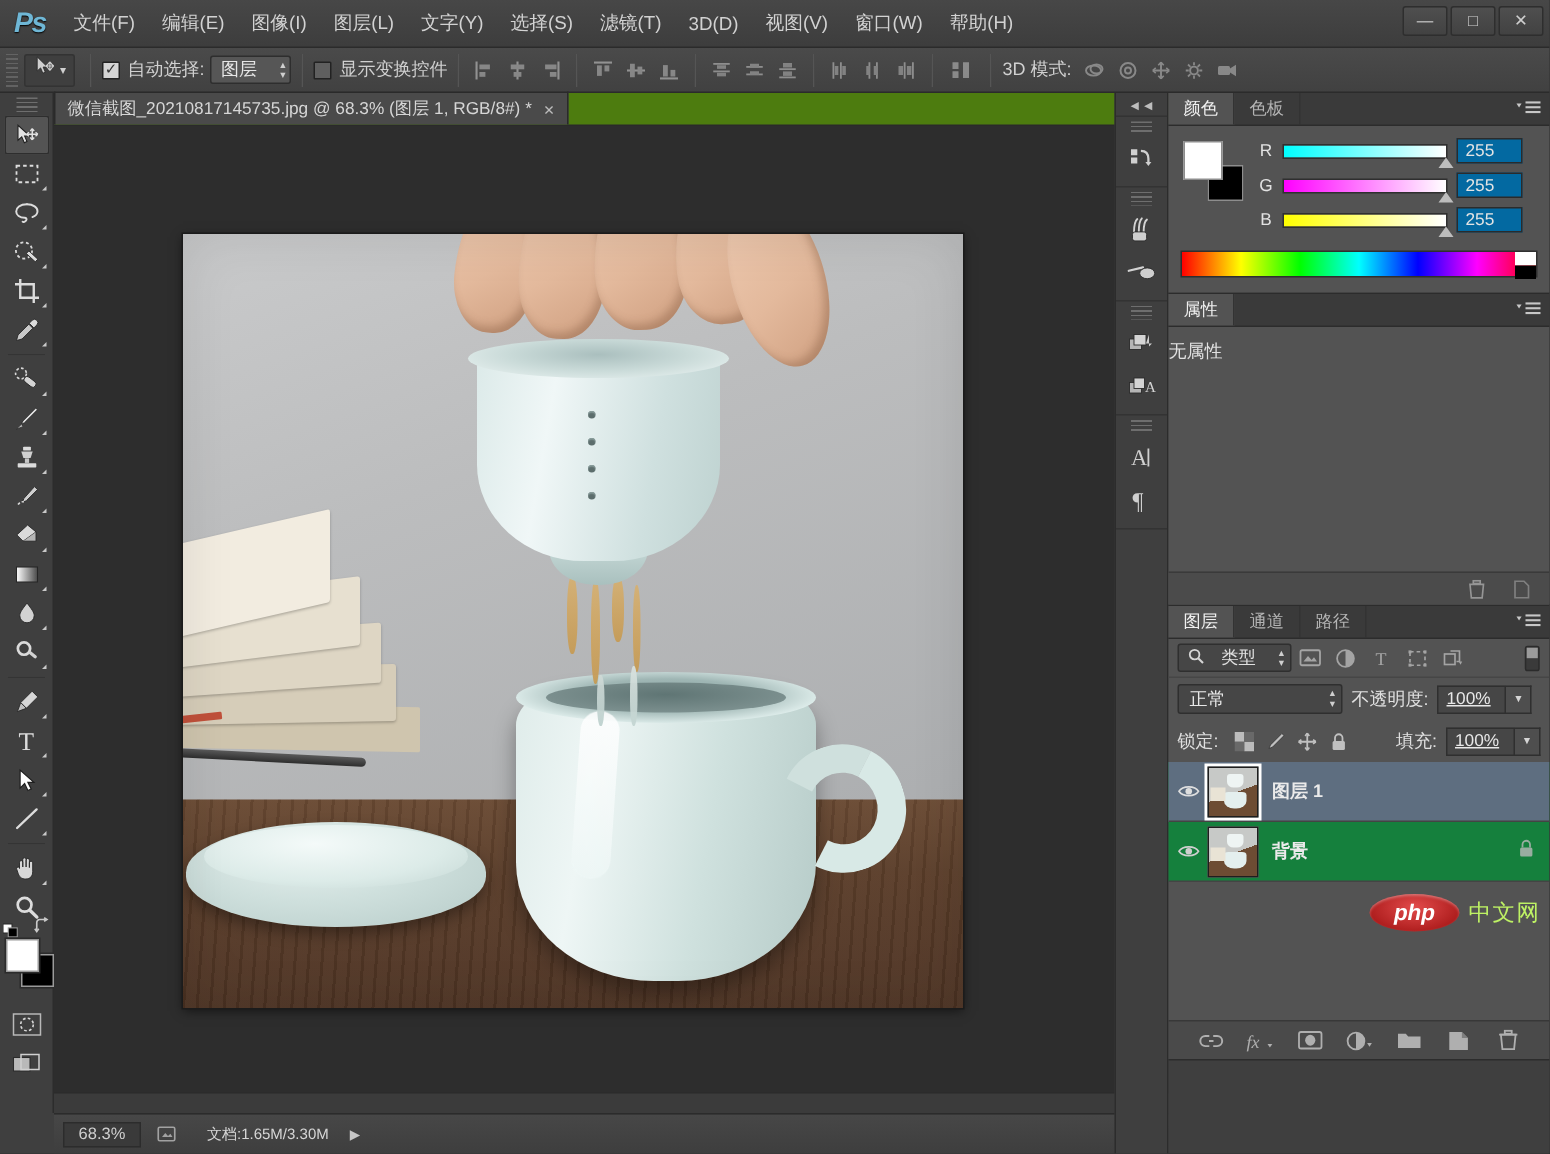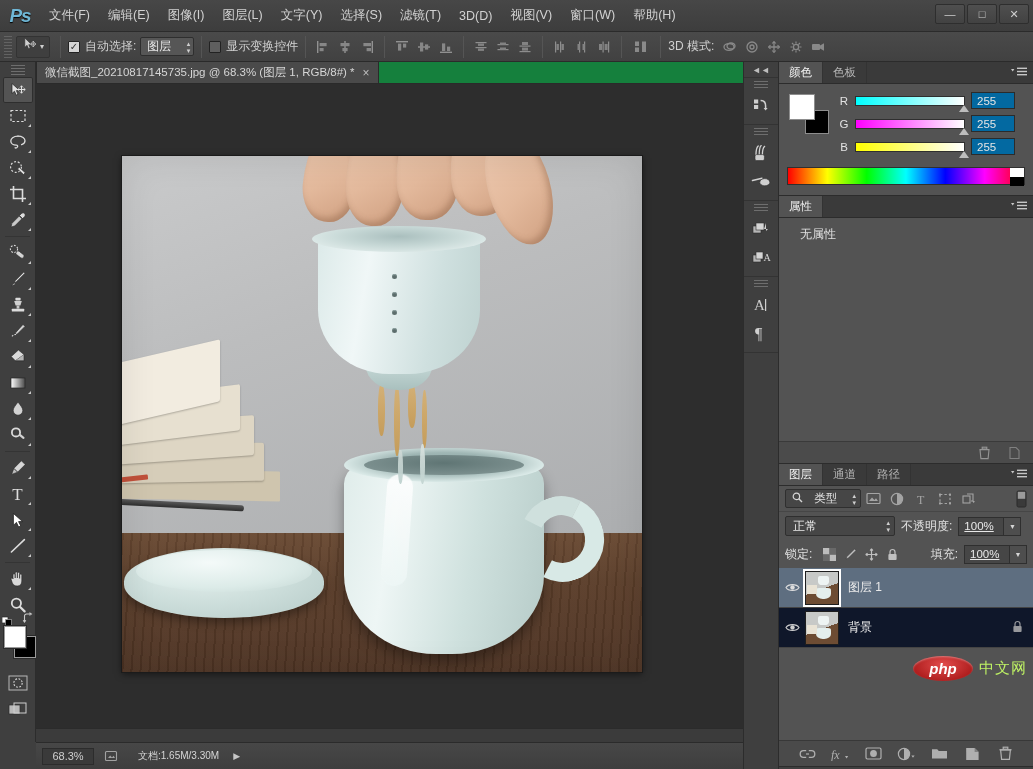--- a/index.html
+++ b/index.html
@@ -70,21 +70,21 @@
   .align-icons{ display:flex; align-items:center; gap:2px; }
   .aicon{
     width:20px; height:20px; display:flex; align-items:center; justify-content:center;
     opacity:.55;
   }
   .aicon svg{ display:block; }
 
   
   .tabbar{
     position:absolute; left:36px; top:62px; width:(auto); right:22px; height:22px;
-    background:#15803d; border-bottom:1px solid #2a2a2a;
+    background:#4d7c0f; border-bottom:1px solid #2a2a2a;
     display:flex; align-items:flex-end;
   }
   .doctab{
     height:22px; display:flex; align-items:center; gap:8px;
     padding:0 8px; background:#4a4a4a;
     border:1px solid #2a2a2a; border-bottom:none;
     color:#d6d6d6; font-size:11.5px; white-space:nowrap;
   }
   .tabclose{ color:#bdbdbd; font-size:12px; line-height:1; }
 
@@ -355,21 +355,21 @@
     color:#e4e4e4; font-size:11.5px; display:flex; align-items:center; padding-left:5px;
   }
   .spectrum{
     margin-top:6px; height:18px; border:1px solid #2f2f2f; position:relative;
     background:linear-gradient(to right,#ff0000,#ffff00,#00ff00,#00ffff,#0000ff,#ff00ff,#ff0000);
   }
   .spec-sw{ position:absolute; right:0; top:0; width:14px; height:18px; }
   .spec-sw i{ display:block; width:14px; height:9px; }
 
   
-  .prop-body{ background:#535353; height:245px; padding:8px 21px; color:#e0e0e0; font-size:12px; position:relative;}
+  .prop-body{ background:#535353; height:185px; padding:8px 0; color:#e0e0e0; font-size:12px; position:relative;}
   .prop-footer{
     position:absolute; left:0; right:0; bottom:0; height:22px; background:#4b4b4b;
     border-top:1px solid #3a3a3a; display:flex; align-items:center; justify-content:flex-end; gap:10px; padding-right:9px;
   }
 
   
   .lay-toolrow{
     height:26px; background:#535353; display:flex; align-items:center; gap:0; padding:0 6px;
     border-bottom:1px solid #464646;
   }
@@ -391,21 +391,21 @@
   .valbox{
     display:flex; align-items:center; height:19px; width:46px; padding-left:5px;
     background:#464646; border:1px solid #2f2f2f; color:#e8e8e8; font-size:11.5px;text-decoration:underline;
   }
   .caret{
     width:17px; height:19px; background:#4e4e4e; border:1px solid #2f2f2f; border-left:none;
     display:flex; align-items:center; justify-content:center; color:#d5d5d5; font-size:7px;
   }
   .lock-icons{ display:flex; align-items:center; gap:7px; margin-left:4px;}
   .lockico{ width:14px; height:14px; display:flex; align-items:center; justify-content:center; opacity:.85;}
-  .layer-list{ background:#0f172a; }
+  .layer-list{ background:#15803d;font-weight:bold; }
   .layer-item{
     height:40px; display:flex; align-items:center; gap:0; border-bottom:1px solid #444;
     padding:0 6px 0 0;
   }
   .layer-item.selected{ background:#5e6e80; }
   .eye{ width:26px; height:40px; display:flex; align-items:center; justify-content:center; }
   .thumbbox{
     width:34px; height:34px; margin-right:9px; background:#8e9b9a; position:relative;
     border:1px solid #1e1e1e; overflow:hidden;
   }

